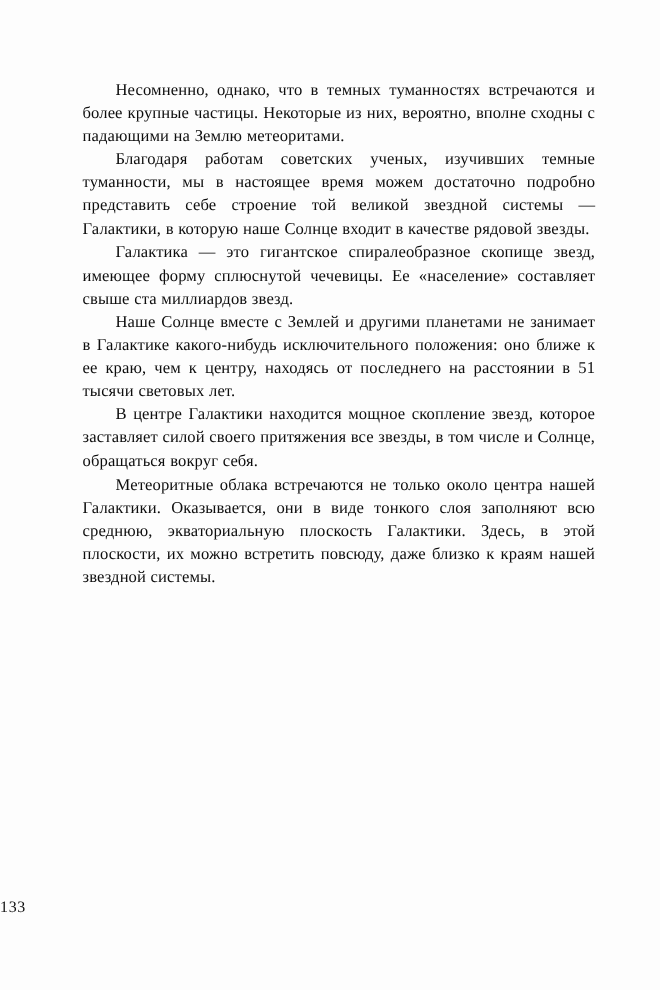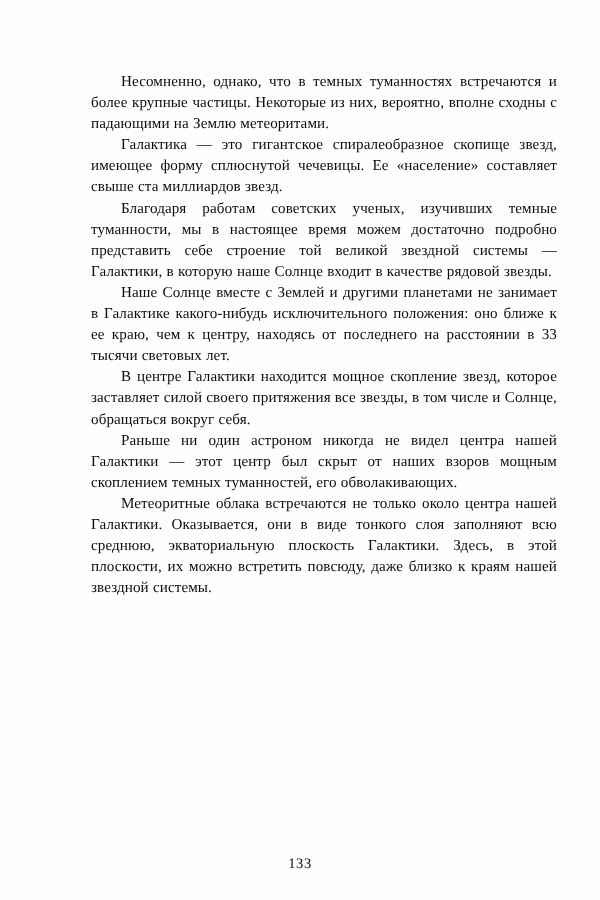--- a/index.html
+++ b/index.html
@@ -21,21 +21,20 @@
     position: absolute;
     inset: 0;
     background: #fdfdfd;
   }
 
   .text-block {
     position: absolute;
     left: 75px;
     top: 72px;
     width: 466px;
-    margin-left: 16px;
   }
 
   .para {
     margin: 0 0 0 0;
     text-indent: 30px;
     text-align: justify;
     text-justify: inter-word;
     font-size: 15.1px;
     line-height: 21.1px;
     letter-spacing: 0.1px;
@@ -44,44 +43,42 @@
   }
 
   
   .para:last-child { margin-bottom: 0; }
 
   .page-number {
     position: absolute;
     left: 0;
     right: 0;
     top: 816px;
-    text-align: center;
+    text-align: left;
     font-size: 14.5px;
     line-height: 18px;
     font-family: "Liberation Serif", "DejaVu Serif", serif;
     letter-spacing: 0.6px;
-    margin-top: 39px;
   }
 
   
   .text-block, .page-number {
     -webkit-font-smoothing: none;
     text-rendering: geometricPrecision;
   }
 </style>
 </head>
 <body>
 
 <div class="page">
 
   <div class="text-block">
     <p class="para">Несомненно, однако, что в темных туманностях встречаются и более крупные частицы. Некоторые из них, вероятно, вполне сходны с падающими на Землю метеоритами.</p>
+    <p class="para">Благодаря работам советских ученых, изучивших темные туманности, мы в настоящее время можем достаточно подробно представить себе строение той великой звездной системы — Галактики, в которую наше Солнце входит в качестве рядовой звезды.</p>
     <p class="para">Галактика — это гигантское спиралеобразное скопище звезд, имеющее форму сплюснутой чечевицы. Ее «население» составляет свыше ста миллиардов звезд.</p>
-    <p class="para">Благодаря работам советских ученых, изучивших темные туманности, мы в настоящее время можем достаточно подробно представить себе строение той великой звездной системы — Галактики, в которую наше Солнце входит в качестве рядовой звезды.</p>
-    <p class="para">Наше Солнце вместе с Землей и другими планетами не занимает в Галактике какого-нибудь исключительного положения: оно ближе к ее краю, чем к центру, находясь от последнего на расстоянии в 33 тысячи световых лет.</p>
+    <p class="para">Наше Солнце вместе с Землей и другими планетами не занимает в Галактике какого-нибудь исключительного положения: оно ближе к ее краю, чем к центру, находясь от последнего на расстоянии в 51 тысячи световых лет.</p>
     <p class="para">В центре Галактики находится мощное скопление звезд, которое заставляет силой своего притяжения все звезды, в том числе и Солнце, обращаться вокруг себя.</p>
-    <p class="para">Раньше ни один астроном никогда не видел центра нашей Галактики — этот центр был скрыт от наших взоров мощным скоплением темных туманностей, его обволакивающих.</p>
     <p class="para">Метеоритные облака встречаются не только около центра нашей Галактики. Оказывается, они в виде тонкого слоя заполняют всю среднюю, экваториальную плоскость Галактики. Здесь, в этой плоскости, их можно встретить повсюду, даже близко к краям нашей звездной системы.</p>
   </div>
 
   <div class="page-number">133</div>
 
 </div>
 
 </body></html>

